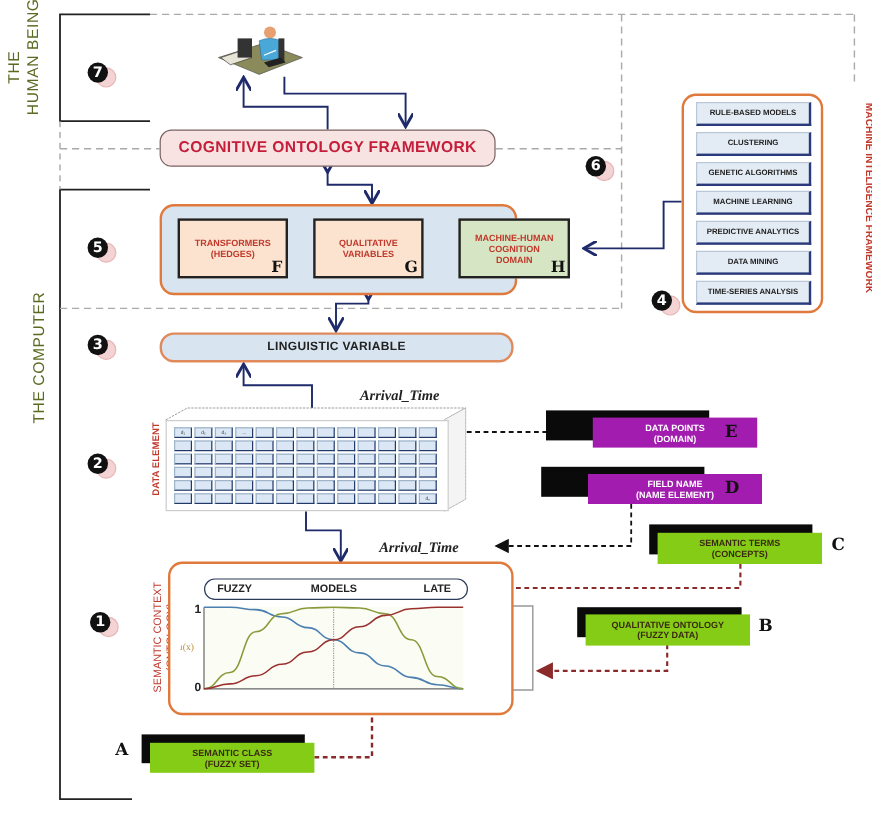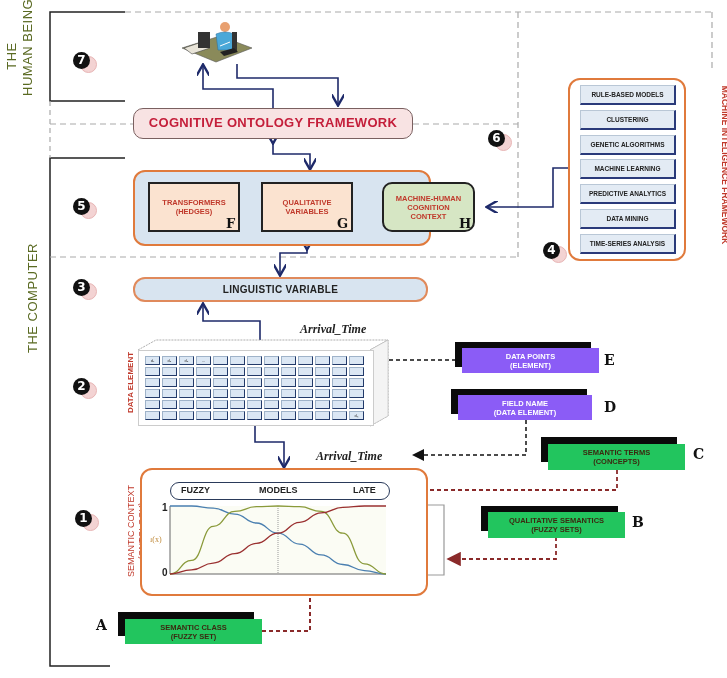--- a/index.html
+++ b/index.html
@@ -37,22 +37,22 @@
     border-radius: 12px; background: #fff; }
   .mi-item { position: absolute; left: 580px; width: 96px; height: 20px; background: #e3ebf4;
     border: 1px solid #b9c7d6; border-right: 2px solid #2a3a7a; border-bottom: 2px solid #2a3a7a;
     font-size: 6.5px; font-weight: bold; color: #222; text-align: center; line-height: 17px; }
   .mi-title { position: absolute; left: 640px; top: 160px; width: 170px; color: #c0392b; font-weight: bold;
     font-size: 8.5px; transform: rotate(90deg); transform-origin: center center; text-align: center; white-space: nowrap; }
 
   .tag { position: absolute; font-size: 7.5px; font-weight: bold; text-align: center; line-height: 9px;
     display: flex; flex-direction: column; justify-content: center; }
   .tag-back { position: absolute; background: #0a0a0a; }
-  .tag.navy { background: #8b5cf6; color: #ffffff; }
-  .tag.gold { background: #22c55e; color: #3b2a10; }
+  .tag.navy { background: #a21caf; color: #ffffff; margin-left: 32px; }
+  .tag.gold { background: #84cc16; color: #3b2a10; }
 
   .italic-label { position: absolute; font-family: "Liberation Serif", serif; font-style: italic; font-weight: bold;
     font-size: 12px; color: #222; }
 
   .ctx-frame { position: absolute; left: 140px; top: 468px; width: 288px; height: 128px; border: 2px solid #e07a3c;
     border-radius: 12px; background: #fff; }
   .terms-pill { position: absolute; left: 170px; top: 482px; width: 220px; height: 18px; border: 1.5px solid #2a3a5a;
     border-radius: 10px; background: #fff; font-size: 9px; font-weight: bold; color: #222; }
   .terms-pill span { position: absolute; top: 2px; }
 
@@ -184,24 +184,24 @@
   <div>(HEDGES)</div>
 </div>
 <div class="letter" style="left:226px; top:216px; font-size:13px;">F</div>
 
 <div class="inner-box" style="left:261px; width:92px; background:#fbe3d0;">
   <div>QUALITATIVE</div>
   <div>VARIABLES</div>
 </div>
 <div class="letter" style="left:337px; top:216px; font-size:13px;">G</div>
 
-<div class="inner-box" style="left:382px; width:93px; background:#d6e6c4;border-radius:10px;">
+<div class="inner-box" style="left:382px; width:93px; background:#d6e6c4;">
   <div>MACHINE-HUMAN</div>
   <div>COGNITION</div>
-  <div>CONTEXT</div>
+  <div>DOMAIN</div>
 </div>
 <div class="letter" style="left:459px; top:216px; font-size:13px;">H</div>
 
 <div class="lv-bar">LINGUISTIC VARIABLE</div>
 
 <div class="mi-frame"></div>
 <div class="mi-item" style="top:85px;">RULE-BASED MODELS</div>
 <div class="mi-item" style="top:110px;">CLUSTERING</div>
 <div class="mi-item" style="top:135px;">GENETIC ALGORITHMS</div>
 <div class="mi-item" style="top:159px;">MACHINE LEARNING</div>
@@ -297,42 +297,42 @@
     <div class="cell" style="left: 315px; top: 411px;"></div>
     <div class="cell" style="left: 332px; top: 411px;"></div>
     <div class="cell" style="left: 349px; top: 411px;">dₙ</div>
   </div>
 
 <div class="italic-label" style="left:316px; top:449px;">Arrival_Time</div>
 
 <div class="tag-back" style="left:455px; top:342px; width:136px; height:25px;"></div>
 <div class="tag navy" style="left:462px; top:348px; width:137px; height:25px;">
   <div>DATA POINTS</div>
-  <div>(ELEMENT)</div>
+  <div>(DOMAIN)</div>
 </div>
 <div class="letter" style="left:604px; top:352px; font-size:14px;">E</div>
 
 <div class="tag-back" style="left:451px; top:389px; width:136px; height:25px;"></div>
-<div class="tag navy" style="left:458px; top:395px; width:134px; height:25px;">
+<div class="tag navy" style="left:458px; top:395px; width:145px; height:25px;">
   <div>FIELD NAME</div>
-  <div>(DATA ELEMENT)</div>
+  <div>(NAME ELEMENT)</div>
 </div>
 <div class="letter" style="left:604px; top:399px; font-size:14px;">D</div>
 
 <div class="tag-back" style="left:541px; top:437px; width:136px; height:25px;"></div>
 <div class="tag gold" style="left:548px; top:444px; width:137px; height:26px;">
   <div>SEMANTIC TERMS</div>
   <div>(CONCEPTS)</div>
 </div>
 <div class="letter" style="left:693px; top:446px; font-size:14px;">C</div>
 
 <div class="tag-back" style="left:481px; top:506px; width:137px; height:25px;"></div>
 <div class="tag gold" style="left:488px; top:512px; width:137px; height:26px;">
-  <div>QUALITATIVE SEMANTICS</div>
-  <div>(FUZZY SETS)</div>
+  <div>QUALITATIVE ONTOLOGY</div>
+  <div>(FUZZY DATA)</div>
 </div>
 <div class="letter" style="left:632px; top:514px; font-size:14px;">B</div>
 
 <div class="tag-back" style="left:118px; top:612px; width:136px; height:24px;"></div>
 <div class="tag gold" style="left:125px; top:619px; width:137px; height:25px;">
   <div>SEMANTIC CLASS</div>
   <div>(FUZZY SET)</div>
 </div>
 <div class="letter" style="left:96px; top:617px; font-size:14px;">A</div>
 

